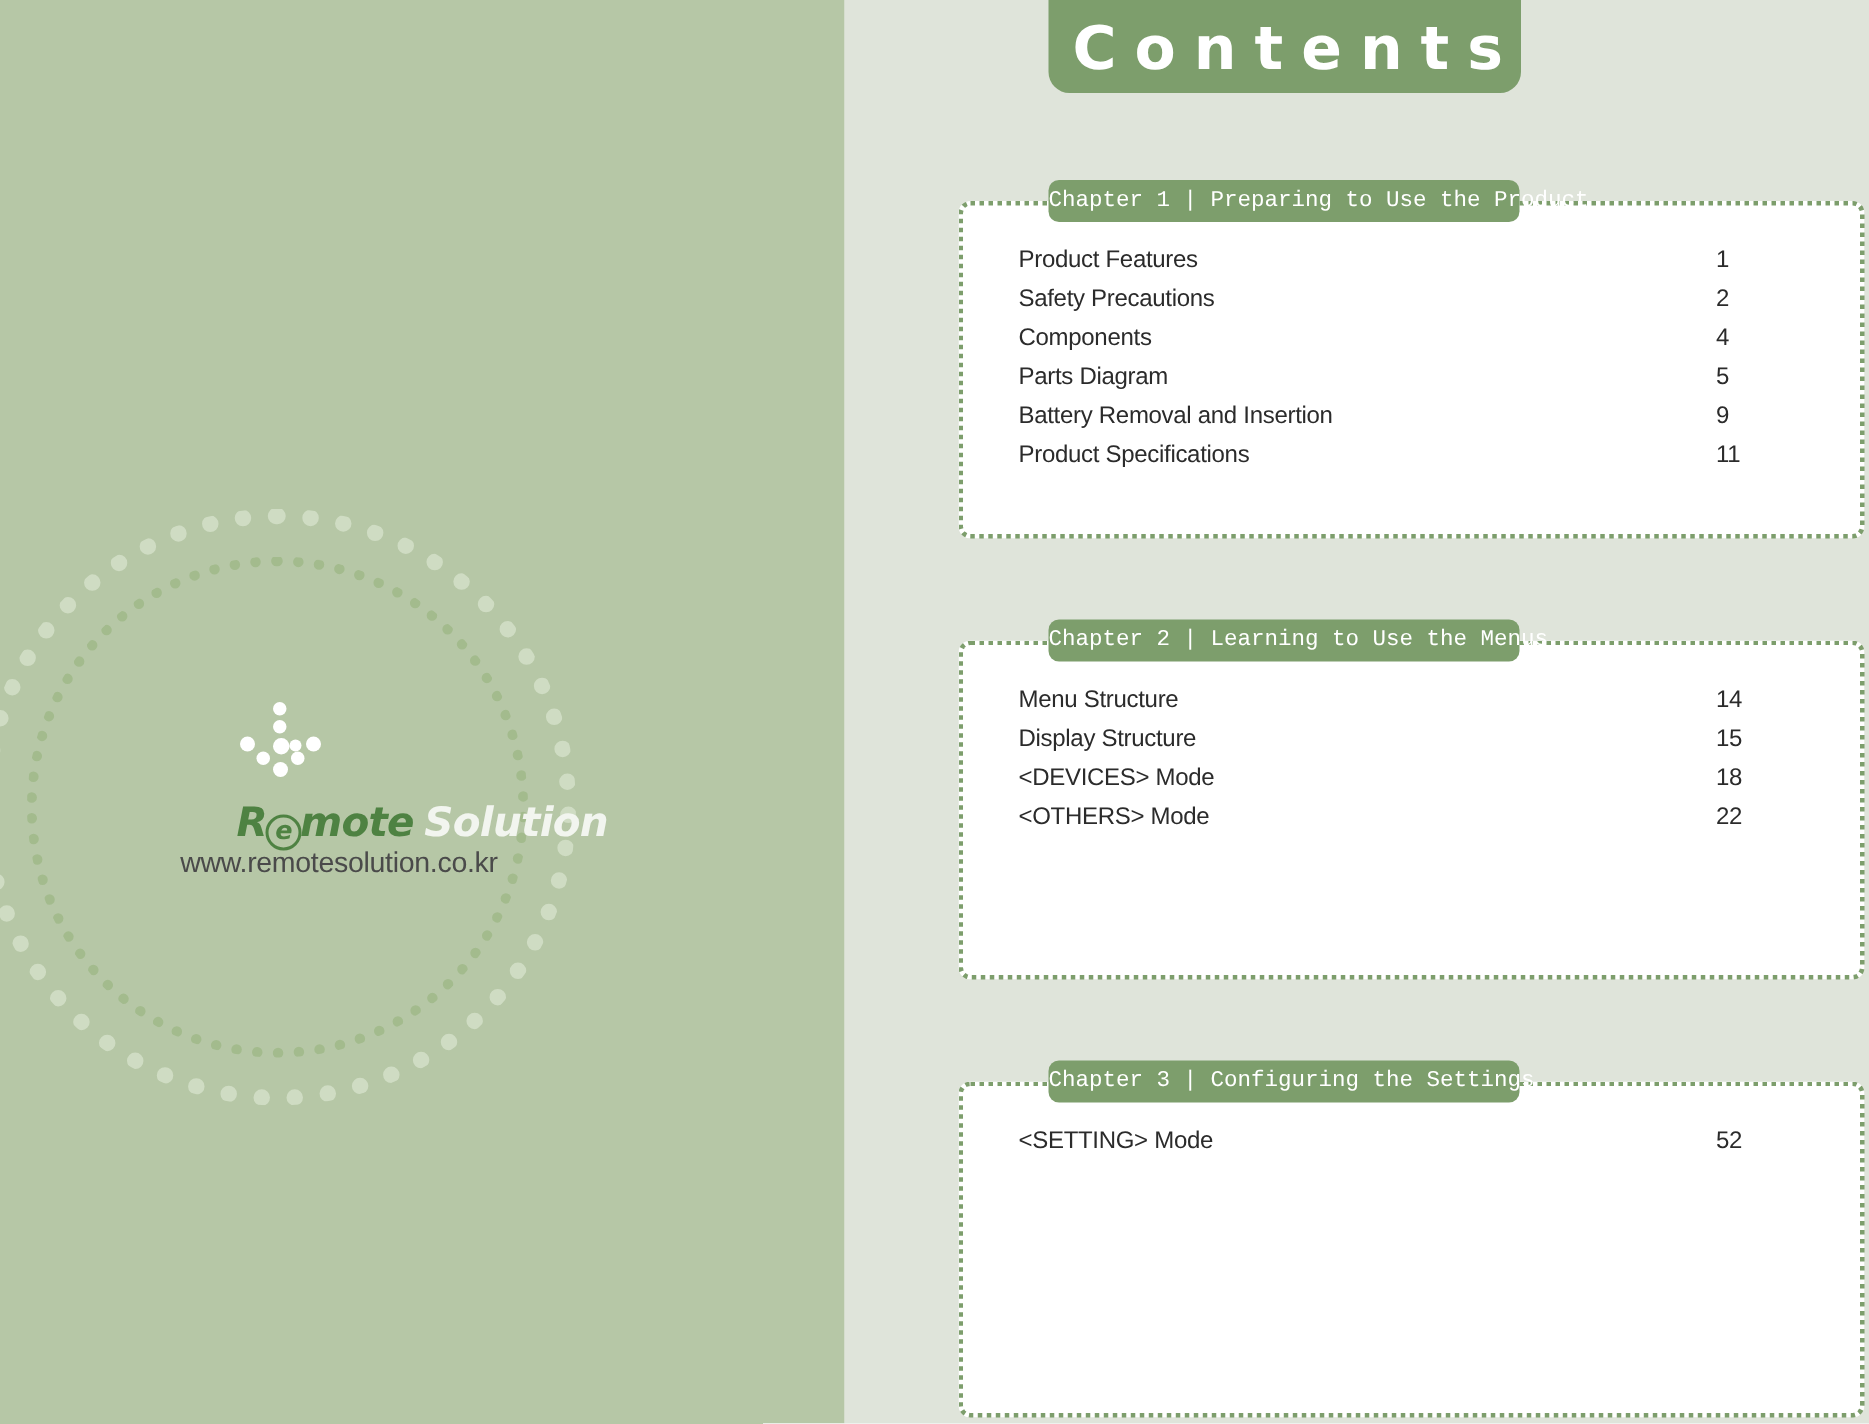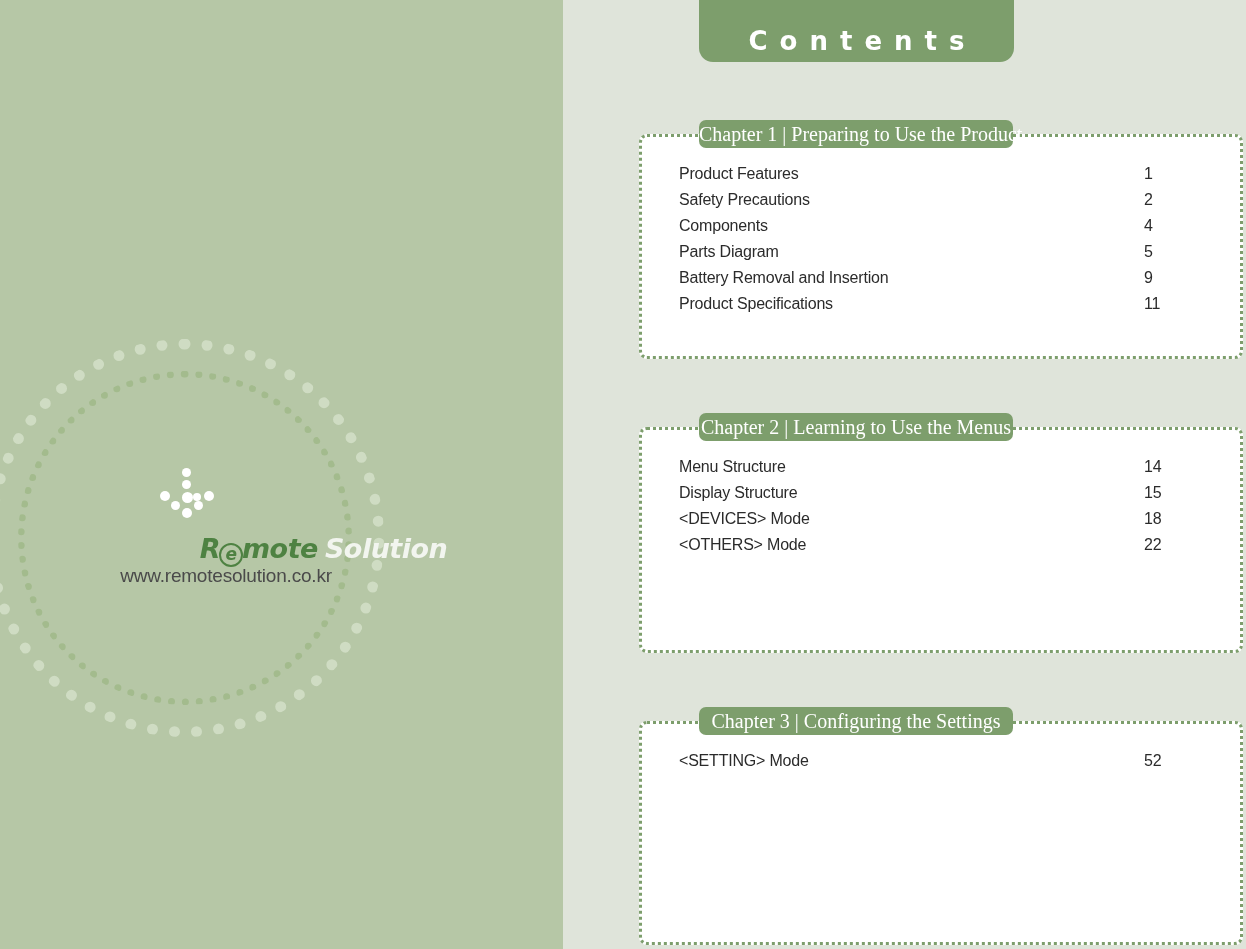--- a/index.html
+++ b/index.html
@@ -67,31 +67,30 @@
   .d3 { left: 22px; top: 24px; width: 11px; height: 11px; }
   .d4 { left: 0px;  top: 23px; width: 10px; height: 10px; }
   .d5 { left: 11px; top: 33px; width: 9px;  height: 9px; }
   .d6 { left: 22px; top: 40px; width: 10px; height: 10px; }
   .d7 { left: 34px; top: 33px; width: 9px;  height: 9px; }
   .d8 { left: 44px; top: 23px; width: 10px; height: 10px; }
   .d9 { left: 33px; top: 25px; width: 8px;  height: 8px; }
 
   .logo-wordmark {
     position: absolute;
-    left: 10px;
+    left: 0;
     top: 533px;
     width: 563px;
     text-align: center;
     font-family: "DejaVu Sans", sans-serif;
     font-size: 27px;
     font-weight: bold;
     font-style: italic;
     letter-spacing: -0.5px;
     white-space: nowrap;
-    padding-left: 32px;
   }
   .wm-remote { color: #4e8242; }
   .wm-e {
     display: inline-block;
     border: 2px solid #4e8242;
     border-radius: 50%;
     width: 20px;
     height: 20px;
     line-height: 18px;
     text-align: center;
@@ -134,24 +133,24 @@
     height: 80px;
     background: #7d9e6c;
     border-radius: 0 0 14px 14px;
     box-sizing: border-box;
   }
   .contents-banner span {
     position: absolute;
     left: 0;
     right: 0;
     bottom: 6px;
-    text-align: center;
+    text-align: right;
     color: #ffffff;
     font-family: "DejaVu Sans", sans-serif;
-    font-size: 26px;
+    font-size: 40px;
     font-weight: bold;
     letter-spacing: 12px;
     text-indent: 12px;
   }
 
   .chapter-block {
     position: absolute;
     left: 76px;      
     width: 604px;
     box-sizing: border-box;
@@ -168,22 +167,22 @@
   }
   .chapter-tab {
     position: absolute;
     left: 60px;      
     top: 0px;
     width: 314px;
     height: 28px;
     background: #7d9e6c;
     border-radius: 7px;
     color: #ffffff;
-    font-family: Liberation Serif, serif;
-    font-size: 20px;
+    font-family: Liberation Mono, monospace;
+    font-size: 15px;
     line-height: 28px;
     text-align: center;
     white-space: nowrap;
     z-index: 3;
   }
   .entries {
     position: absolute;
     left: 0;
     top: 14px;
     width: 604px;

